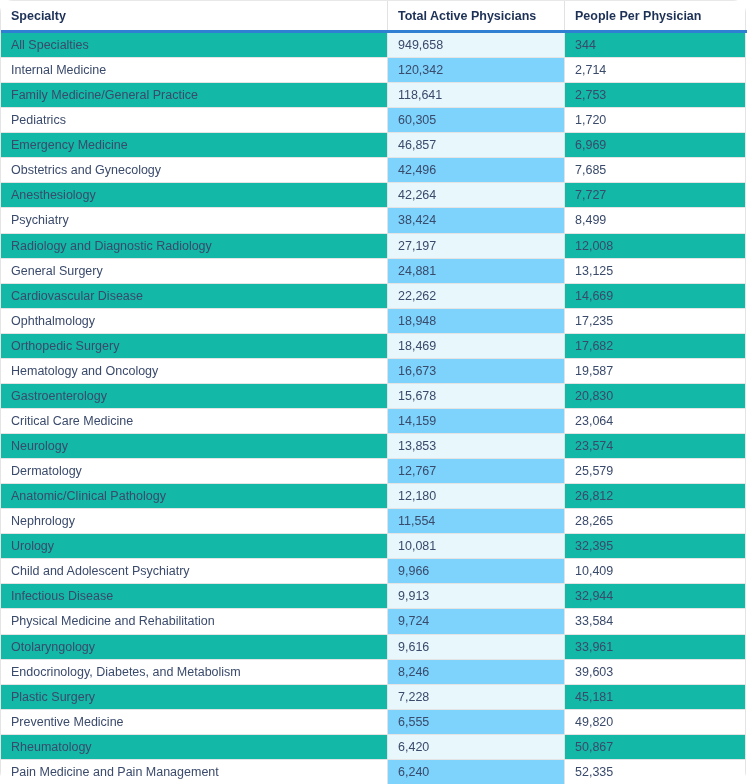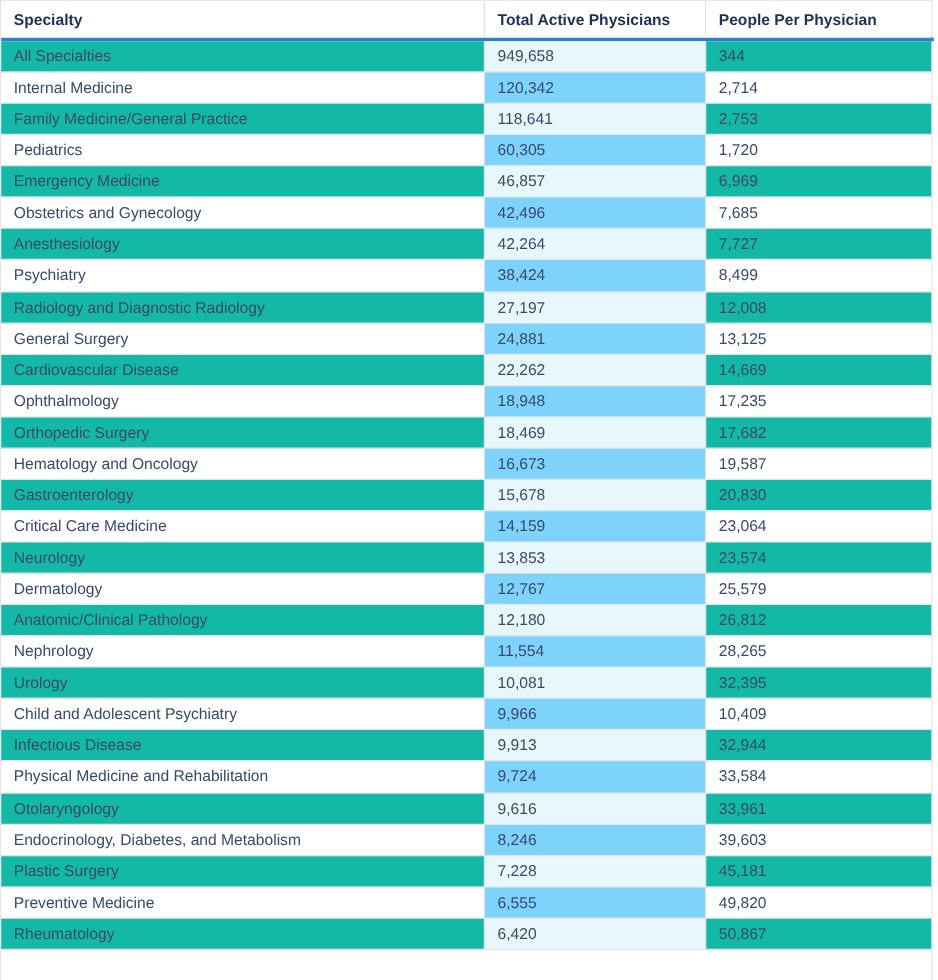--- a/index.html
+++ b/index.html
@@ -9,20 +9,21 @@
     background: #ffffff;
     font-family: "Liberation Sans", sans-serif;
     overflow: hidden;
   }
   .table-wrap {
     width: 746px;
     height: 784px;
     border-left: 1px solid #e4e4e4;
     border-right: 1px solid #e4e4e4;
     border-top: 1px solid #e8e8e8;
+    border-radius: 13px;
   }
   .grid-row {
     display: grid;
     grid-template-columns: 387px 177px 180px;
   }
   .header-row {
     height: 29px;
   }
   .header-cell {
     display: flex;
@@ -208,15 +209,20 @@
       <div class="grid-row body-row even">
       <div class="cell plain div">Preventive Medicine</div>
       <div class="cell hl div">6,555</div>
       <div class="cell plain">49,820</div>
     </div>
       <div class="grid-row body-row odd">
       <div class="cell plain div">Rheumatology</div>
       <div class="cell hl div">6,420</div>
       <div class="cell plain">50,867</div>
     </div>
+      <div class="grid-row body-row even">
+      <div class="cell plain div">Pain Medicine and Pain Management</div>
+      <div class="cell hl div">6,240</div>
+      <div class="cell plain">52,335</div>
+    </div>
     </div>
 
 </div>
 
 </body></html>

